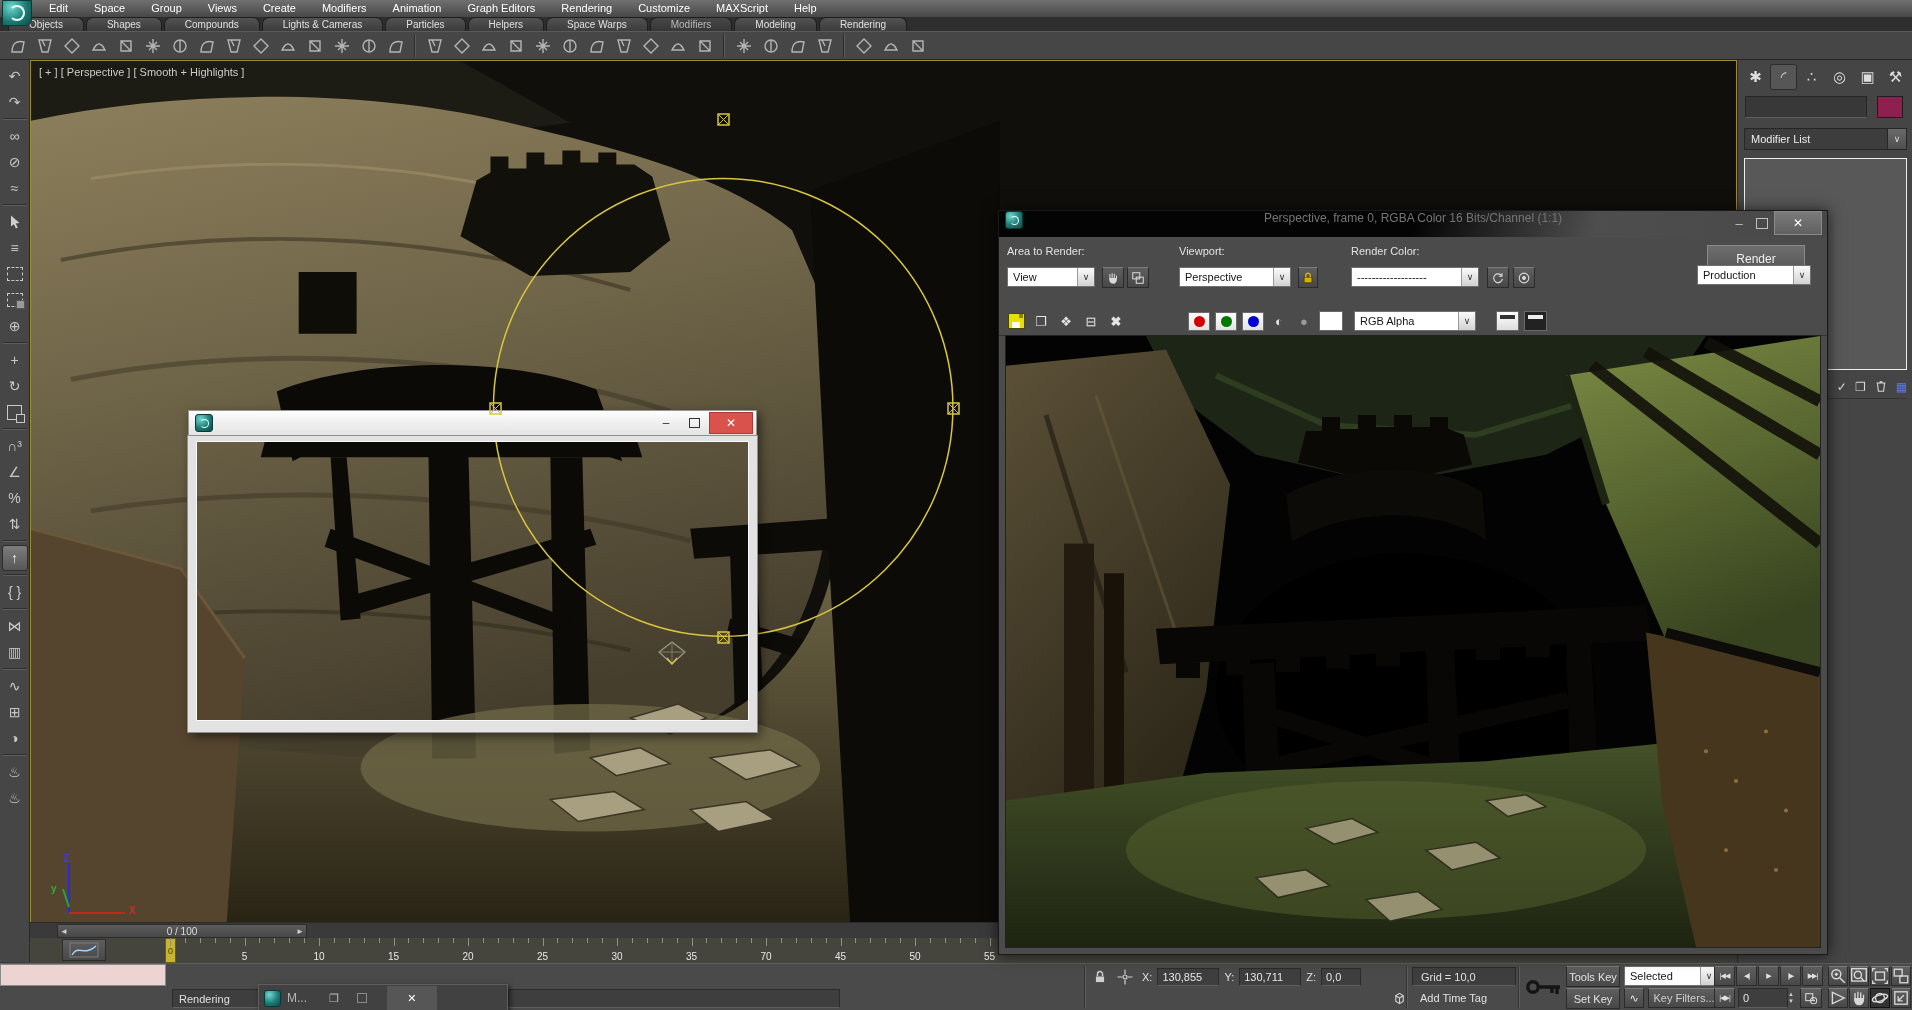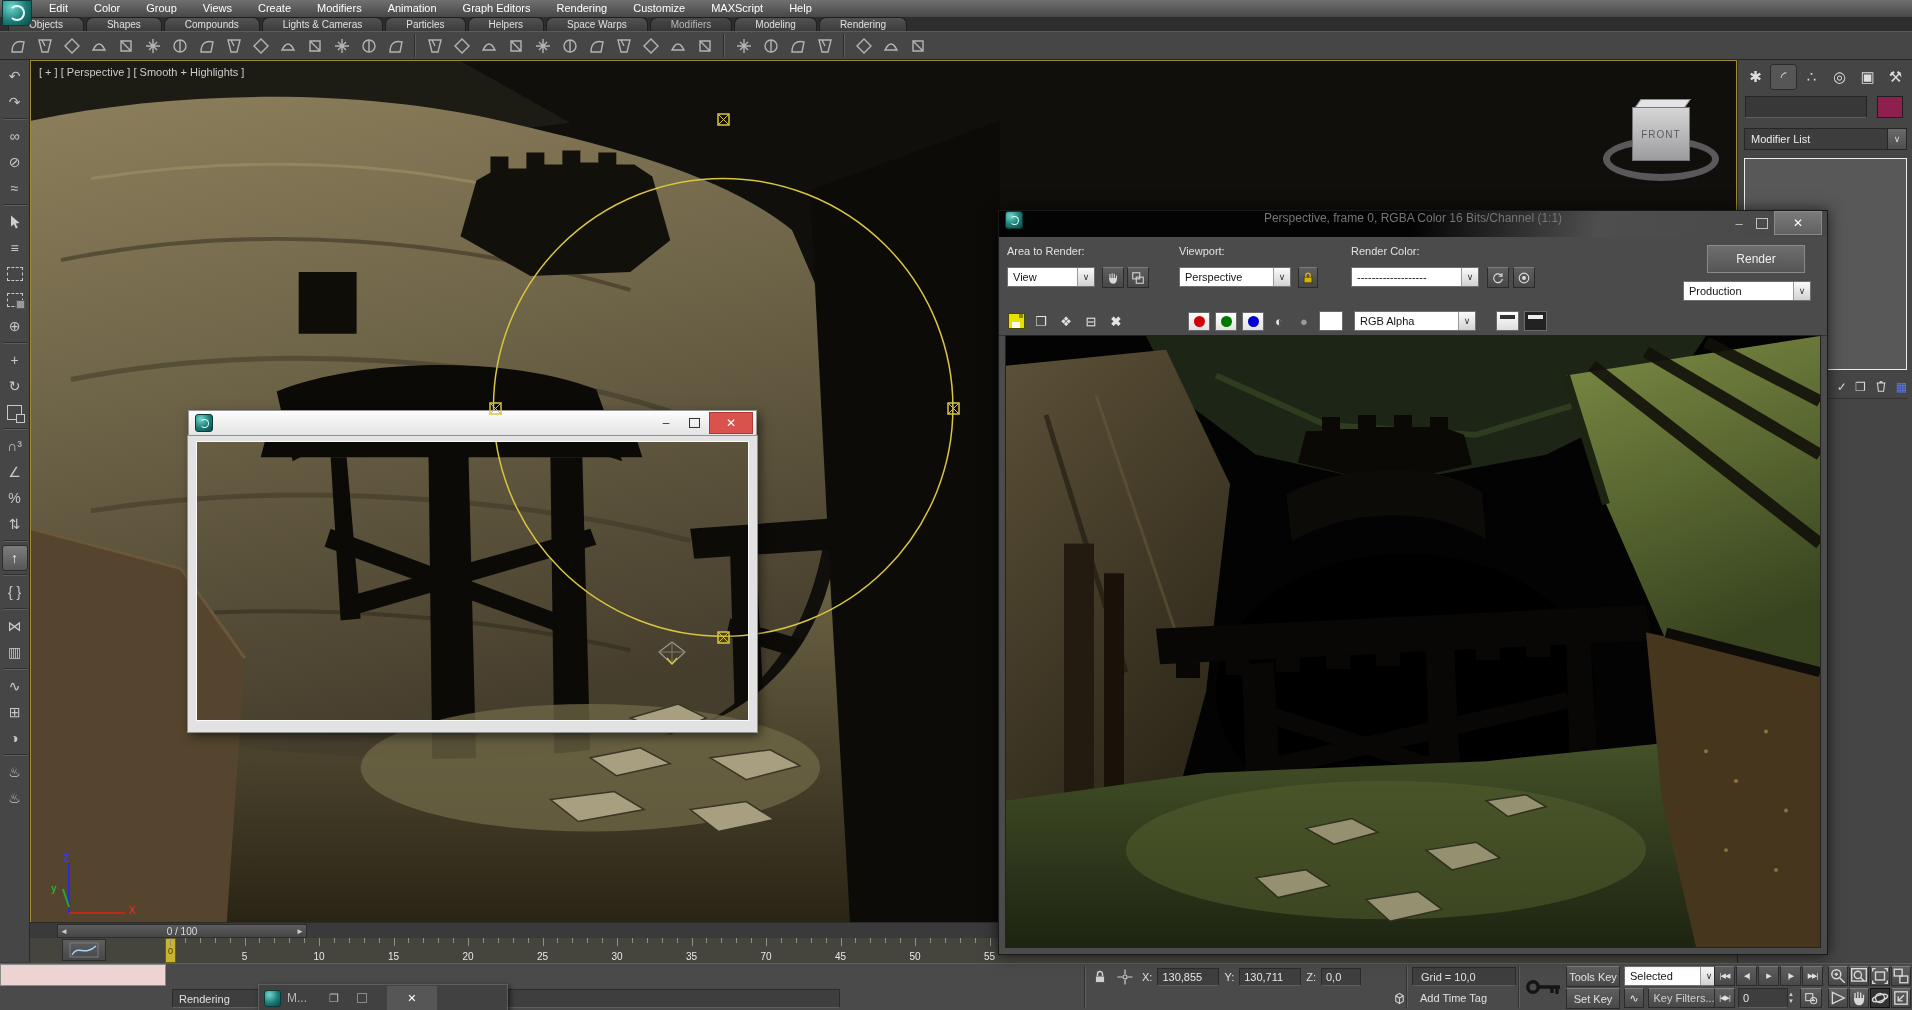--- a/index.html
+++ b/index.html
@@ -194,21 +194,21 @@
   .vsep{position:absolute;top:2px;width:1px;height:42px;background:#333;border-right:1px solid #5e5e5e;}
 </style>
 </head>
 <body>
 
 <div id="logo">
     <span class="swirl"></span>
   </div>
 <div id="menubar">
     <div class="menu-item">Edit</div>
-    <div class="menu-item">Color</div>
+    <div class="menu-item">Space</div>
     <div class="menu-item">Group</div>
     <div class="menu-item">Views</div>
     <div class="menu-item">Create</div>
     <div class="menu-item">Modifiers</div>
     <div class="menu-item">Animation</div>
     <div class="menu-item">Graph Editors</div>
     <div class="menu-item">Rendering</div>
     <div class="menu-item">Customize</div>
     <div class="menu-item">MAXScript</div>
     <div class="menu-item">Help</div>
@@ -499,27 +499,20 @@
       <path d="M660 752 L716 744 L744 762 L688 774 Z"></path>
     </g>
     <path d="M0 470 L150 510 L214 600 L196 865 L0 865 Z" fill="#55452e"></path>
     <path d="M0 470 L150 510 L214 600" stroke="#6b573a" stroke-width="3" fill="none"></path>
     <path d="M780 130 L970 60 L970 865 L820 865 L800 520 Z" fill="#0c0b08"></path>
     <circle cx="693" cy="348" r="230" fill="none" stroke="#d8c63e" stroke-width="1.5"></circle>
   </svg>
 
   <div class="vp-label">[ + ] [ Perspective ] [ Smooth + Highlights ]</div>
 
-  <div id="viewcube">
-    <div class="ring"></div>
-    <div class="cubetop"></div>
-    <div class="cube">
-      <span class="face">FRONT</span>
-    </div>
-  </div>
 
   <svg class="abs" style="left:24px;top:790px;width:80px;height:70px;">
     <line x1="14" y1="12" x2="14" y2="62" stroke="#2a2ae0" stroke-width="2"></line>
     <line x1="14" y1="62" x2="70" y2="62" stroke="#c02818" stroke-width="2"></line>
     <line x1="8" y1="38" x2="14" y2="56" stroke="#28a828" stroke-width="2"></line>
   </svg>
   <span class="axis-label" style="left:32px;top:792px;color:#3a3af0;">Z</span>
   <span class="axis-label" style="left:98px;top:844px;color:#d03020;">X</span>
   <span class="axis-label" style="left:20px;top:822px;color:#30b030;">y</span>
 </div>
@@ -618,21 +611,21 @@
           <path d="M12.5 2.5 V6 H9"></path>
         </svg>
       </div>
     <div class="sqbtn" style="left:514px;top:30px;">
         <svg viewBox="0 0 16 16" fill="none" stroke="#d8d8d8" stroke-width="1.3">
           <circle cx="8" cy="8" r="5.5"></circle>
           <circle cx="8" cy="8" r="1.6" fill="#d8d8d8"></circle>
         </svg>
       </div>
     <div class="rd-render">Render</div>
-    <div class="wdrop" style="right:16px;left:auto;top:44px;width:128px;gap:18px;">
+    <div class="wdrop" style="right:16px;left:auto;top:28px;width:114px;gap:18px;">
       <span>Production</span>
         <span class="chev">∨</span>
     </div>
   </div>
   <div class="rd-toolbar">
     <div class="rtb">
         <span class="floppy"></span>
       </div>
     <div class="rtb">❐</div>
     <div class="rtb">❖</div>

